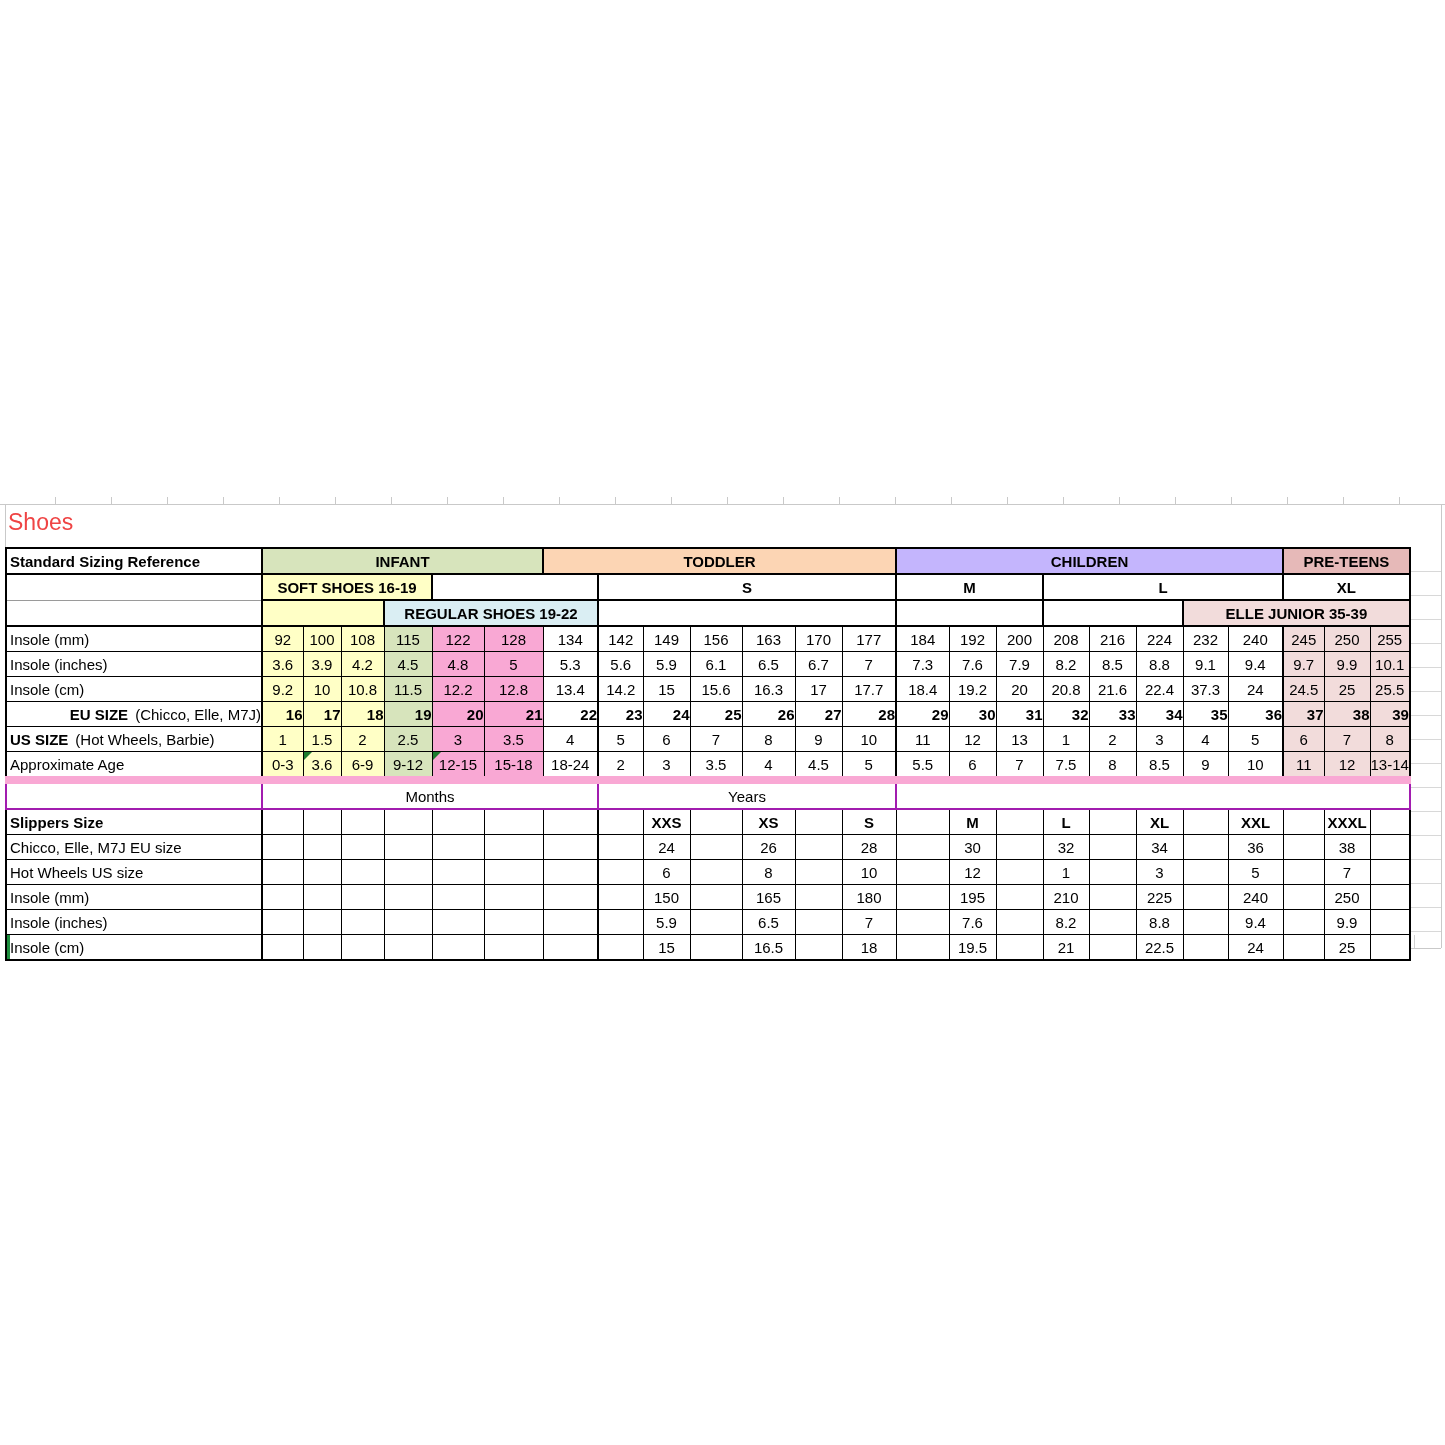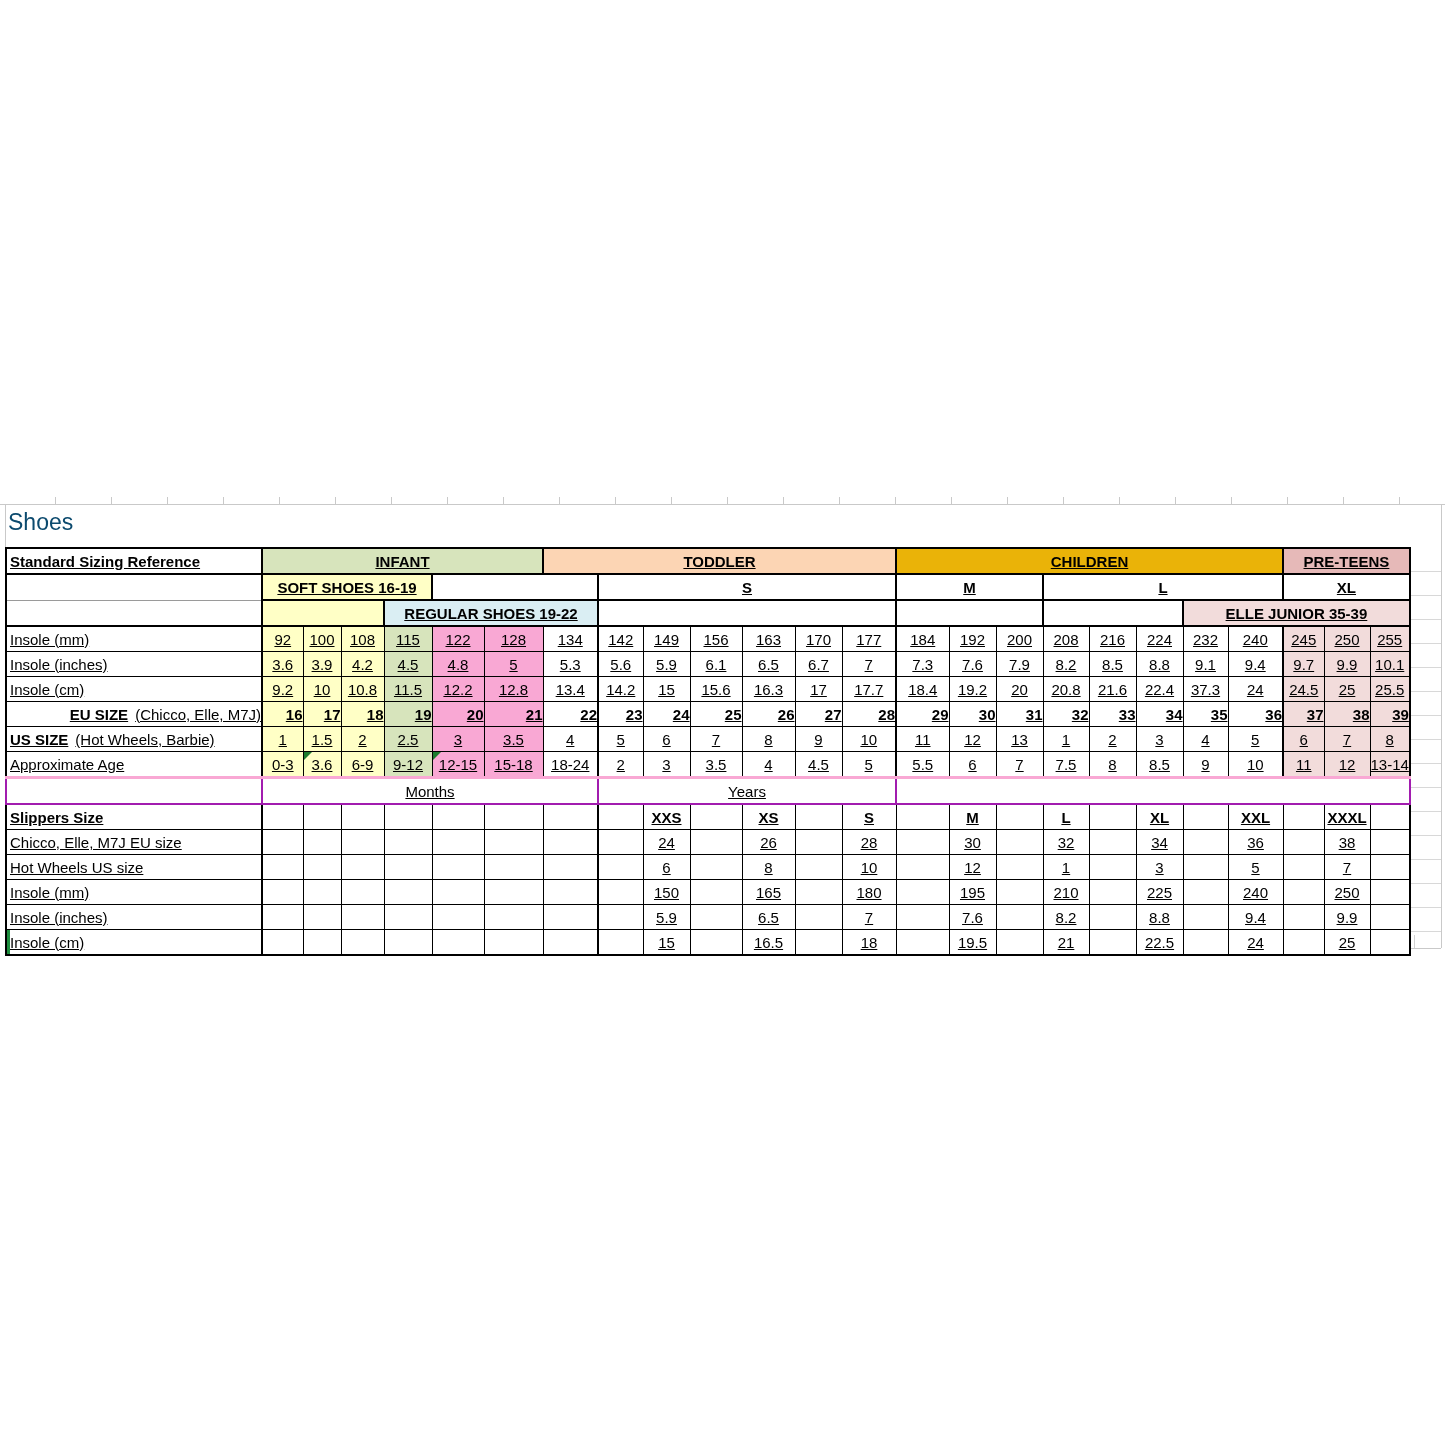--- a/index.html
+++ b/index.html
@@ -12,58 +12,58 @@
     background:repeating-linear-gradient(to right,transparent 0 55px,#c9c9c9 55px 56px);
     border-bottom:1px solid #c9c9c9;}
   .grid-bottom{position:absolute;left:5px;top:935px;width:1436px;height:13px;
     background:repeating-linear-gradient(to right,transparent 0 46px,#d2d2d2 46px 47px);
     border-bottom:1px solid #c9c9c9;}
   .grid-right{position:absolute;left:1410px;top:548px;width:31px;height:387px;
     background:repeating-linear-gradient(to bottom,transparent 0 23px,#d8d8d8 23px 24px);}
   .grid-rightline{position:absolute;left:1441px;top:504px;width:1px;height:444px;background:#c9c9c9;}
   .grid-lefttick{position:absolute;left:5px;top:504px;width:1px;height:43px;background:#c9c9c9;}
 
-  .sheet-title{position:absolute;left:8px;top:505px;font-size:23px;line-height:34px;color:#0c4a6e;}
+  .sheet-title{position:absolute;left:8px;top:505px;font-size:23px;line-height:34px;color:#ef4444;}
 
   table.sizing{position:absolute;left:5px;top:547px;border-collapse:collapse;table-layout:fixed;
-    border:2px solid #000;text-decoration:underline;}
+    border:2px solid #000;}
   td{border:1px solid #000;height:24px;padding:0;text-align:center;font-size:15px;line-height:23px;
      white-space:nowrap;overflow:hidden;position:relative;background:#fff;}
   td.lbl{text-align:left;padding-left:3px;}
   .b{font-weight:bold;}
   .note{margin-left:7px;font-weight:normal;}
 
   
   tr.hrow td{border:2px solid #000;font-weight:bold;}
   tr.hrow td.lgray{border:1px solid #9a9a9a;}
   tr.mrow td{border:2px solid #a21caf;}
 
   
   .g-infant{background:#d7e4bc;}
   .g-toddler{background:#fcd5b4;}
-  .g-children{background:#eab308;}
+  .g-children{background:#c4b5fd;}
   .g-preteens{background:#e6b9b8;}
   .c-yellow{background:#ffffc6;}
   .c-blue{background:#daeef3;}
   .c-pink{background:#f2dcdb;margin-top:48px;}
 
   
   tr.srow td:nth-child(2),tr.srow td:nth-child(3),tr.srow td:nth-child(4){background:#ffffc6;}
   tr.srow td:nth-child(5){background:#d7e4bc;}
   tr.srow td:nth-child(6),tr.srow td:nth-child(7){background:#f9a8d4;}
   tr.srow td:nth-child(23),tr.srow td:nth-child(24),tr.srow td:nth-child(25){background:#f2dcdb;}
 
   
   tr.srow td:nth-child(1),tr.prow td:nth-child(1){border-right:2px solid #000;}
   tr.srow td:nth-child(8),tr.prow td:nth-child(8){border-right:2px solid #000;}
   tr.srow td:nth-child(14){border-right:2px solid #000;}
   tr.srow td:nth-child(22){border-right:2px solid #000;}
 
   tr.bt td{border-top:2px solid #000;}
-  tr.bb td{border-bottom:3px solid #f9a8d4;}
+  tr.bb td{border-bottom:8px solid #f9a8d4;}
 
   tr.eu td{font-weight:bold;text-align:right;}
   tr.eu td.lbl{font-weight:normal;}
   tr.shead td{font-weight:bold;}
   tr.shead td.lbl{font-weight:normal;}
 
   
   tr.age td:nth-child(3)::after,tr.age td:nth-child(6)::after{
     content:"";position:absolute;left:0;top:0;width:0;height:0;
     border-top:8px solid #1c7c2e;border-right:8px solid transparent;}

